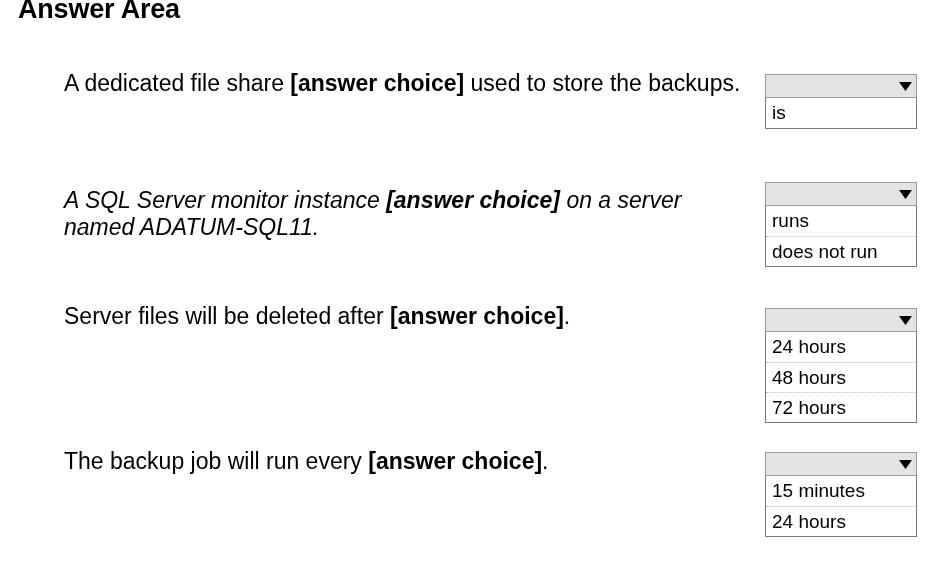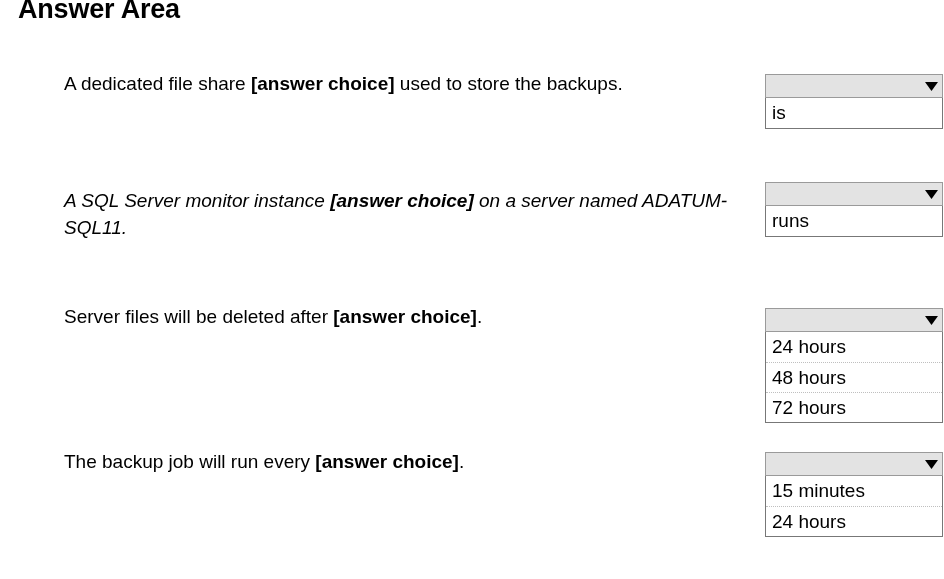--- a/index.html
+++ b/index.html
@@ -30,31 +30,31 @@
     top: 60px;
     width: 944px;
   }
   .row {
     position: relative;
     width: 944px;
   }
   .stmt {
     position: absolute;
     left: 64px;
-    font-size: 19px;
+    font-size: 23px;
     line-height: 27px;
     width: 680px;
   }
   .stmt b {
     font-weight: bold;
   }
   .dropdown {
     position: absolute;
     left: 765px;
-    width: 178px;
+    width: 152px;
     box-sizing: border-box;
   }
   .dd-head {
     height: 24px;
     box-sizing: border-box;
     border: 1px solid #9a9a9a;
     background: #e3e3e3;
     position: relative;
   }
   .dd-head .arrow-box {
@@ -133,20 +133,21 @@
       <div class="dd-head">
         <span></span>
         <span class="arrow-box">
           <svg width="13" height="9" viewBox="0 0 13 9">
               <polygon points="0,0 13,0 6.5,9" fill="#000000"></polygon>
             </svg>
         </span>
       </div>
       <div class="dd-list">
         <div class="dd-item">runs</div>
+        <div class="dd-item">does not run</div>
       </div>
     </div>
   </div>
 
   <div class="row" id="row-2">
     <div class="stmt">
       <span>Server files will be deleted after </span><b>[answer choice]</b><span>.</span>
     </div>
     <div class="dropdown">
       <div class="dd-head">

